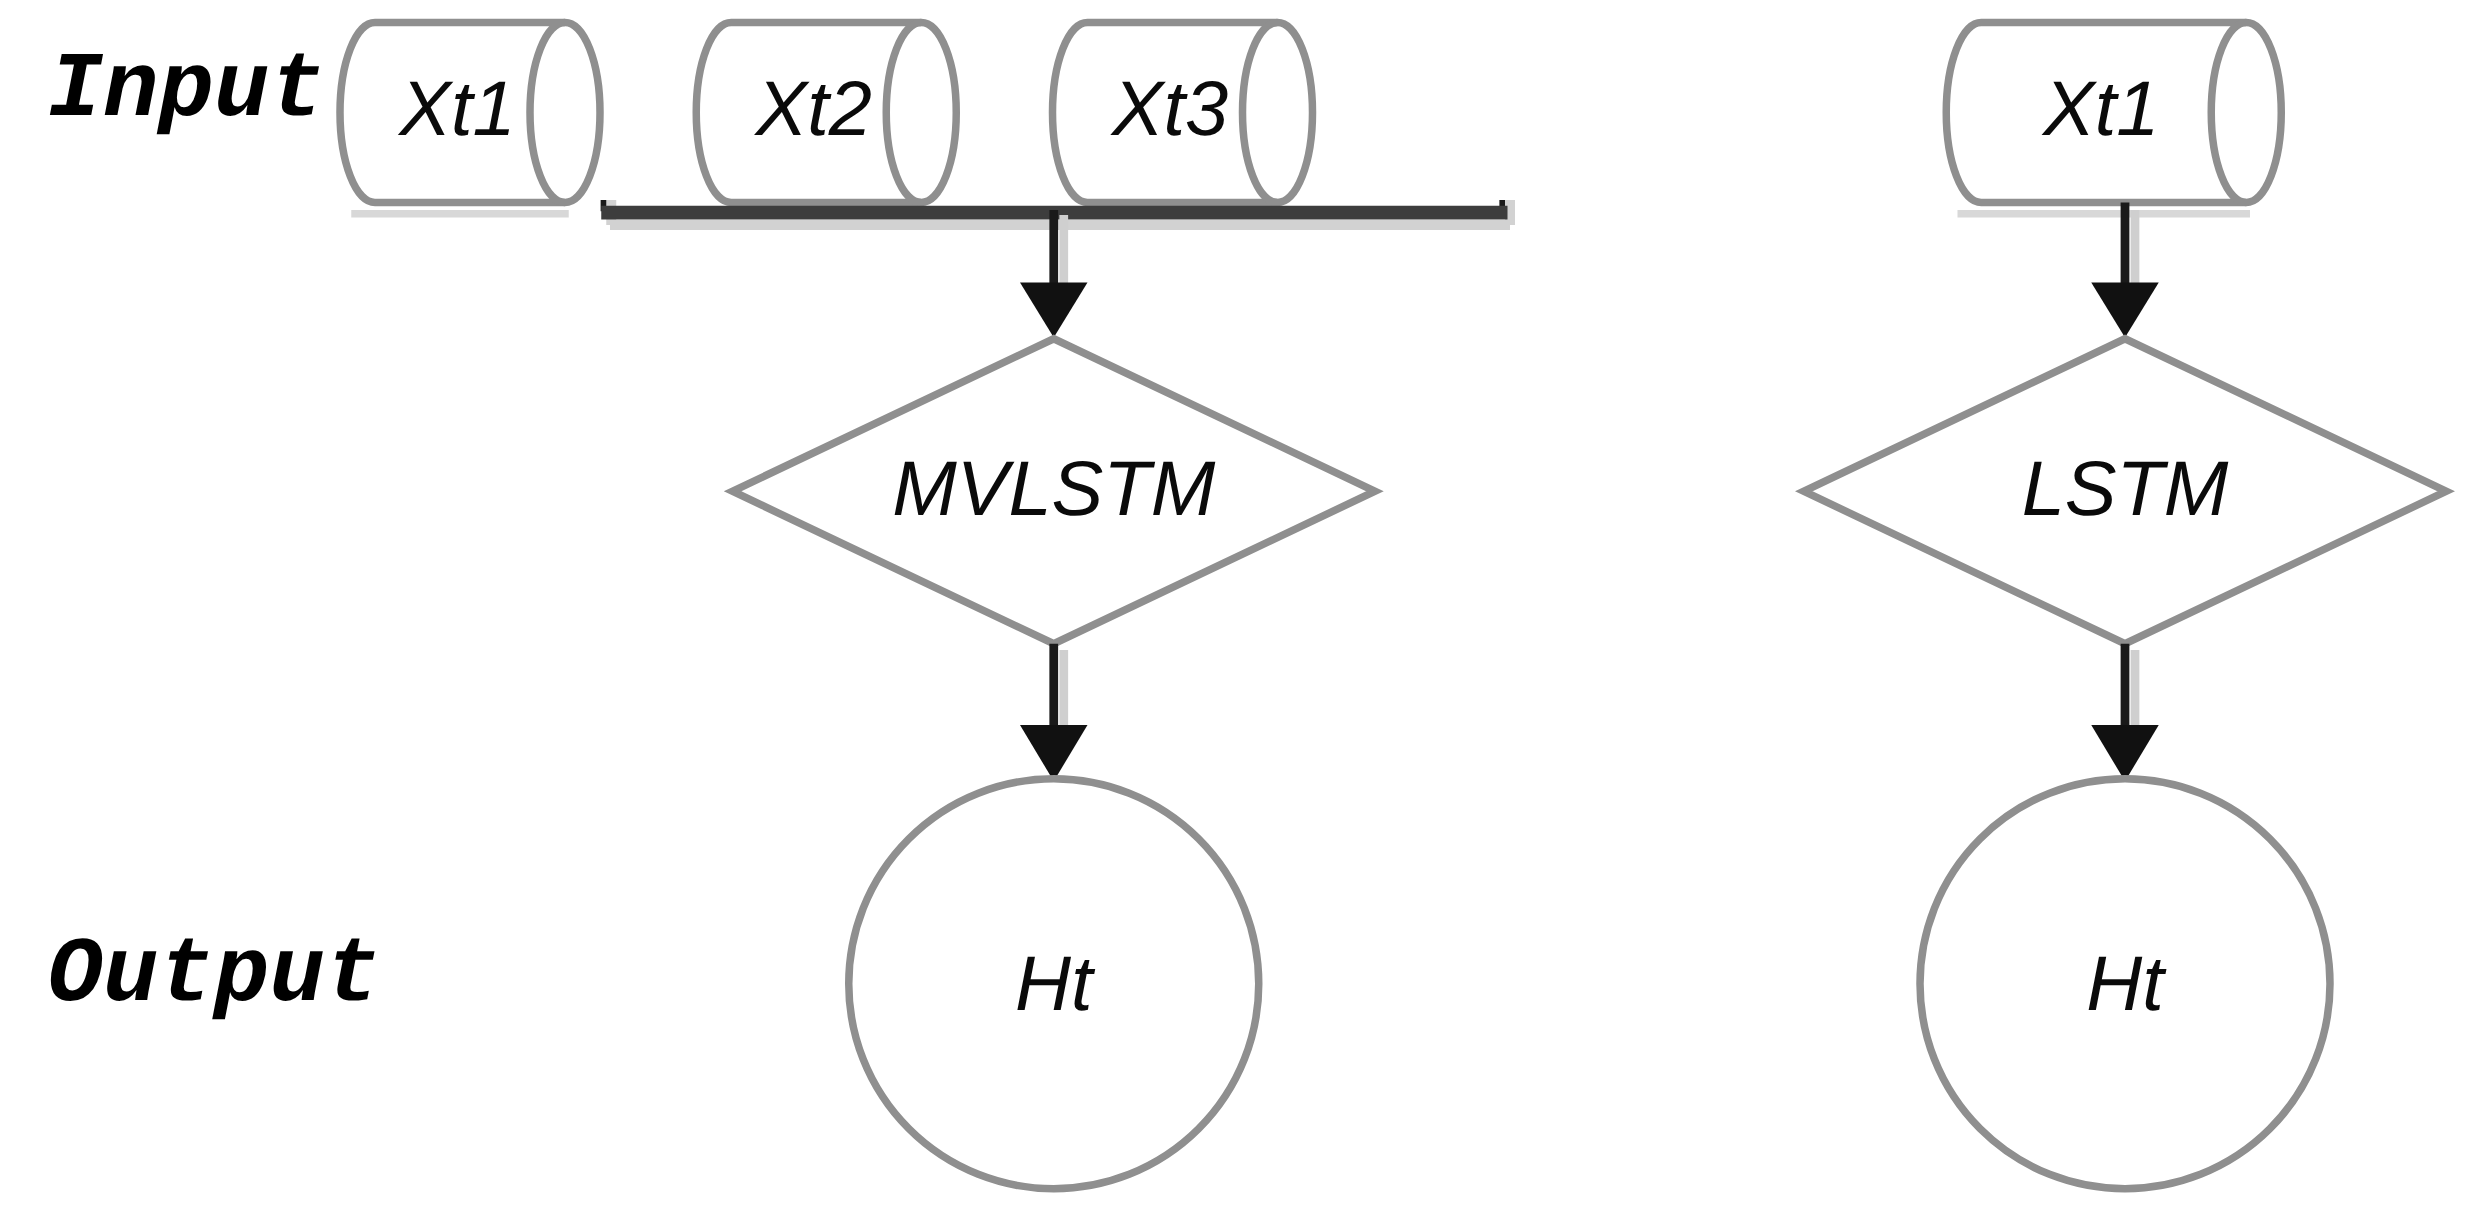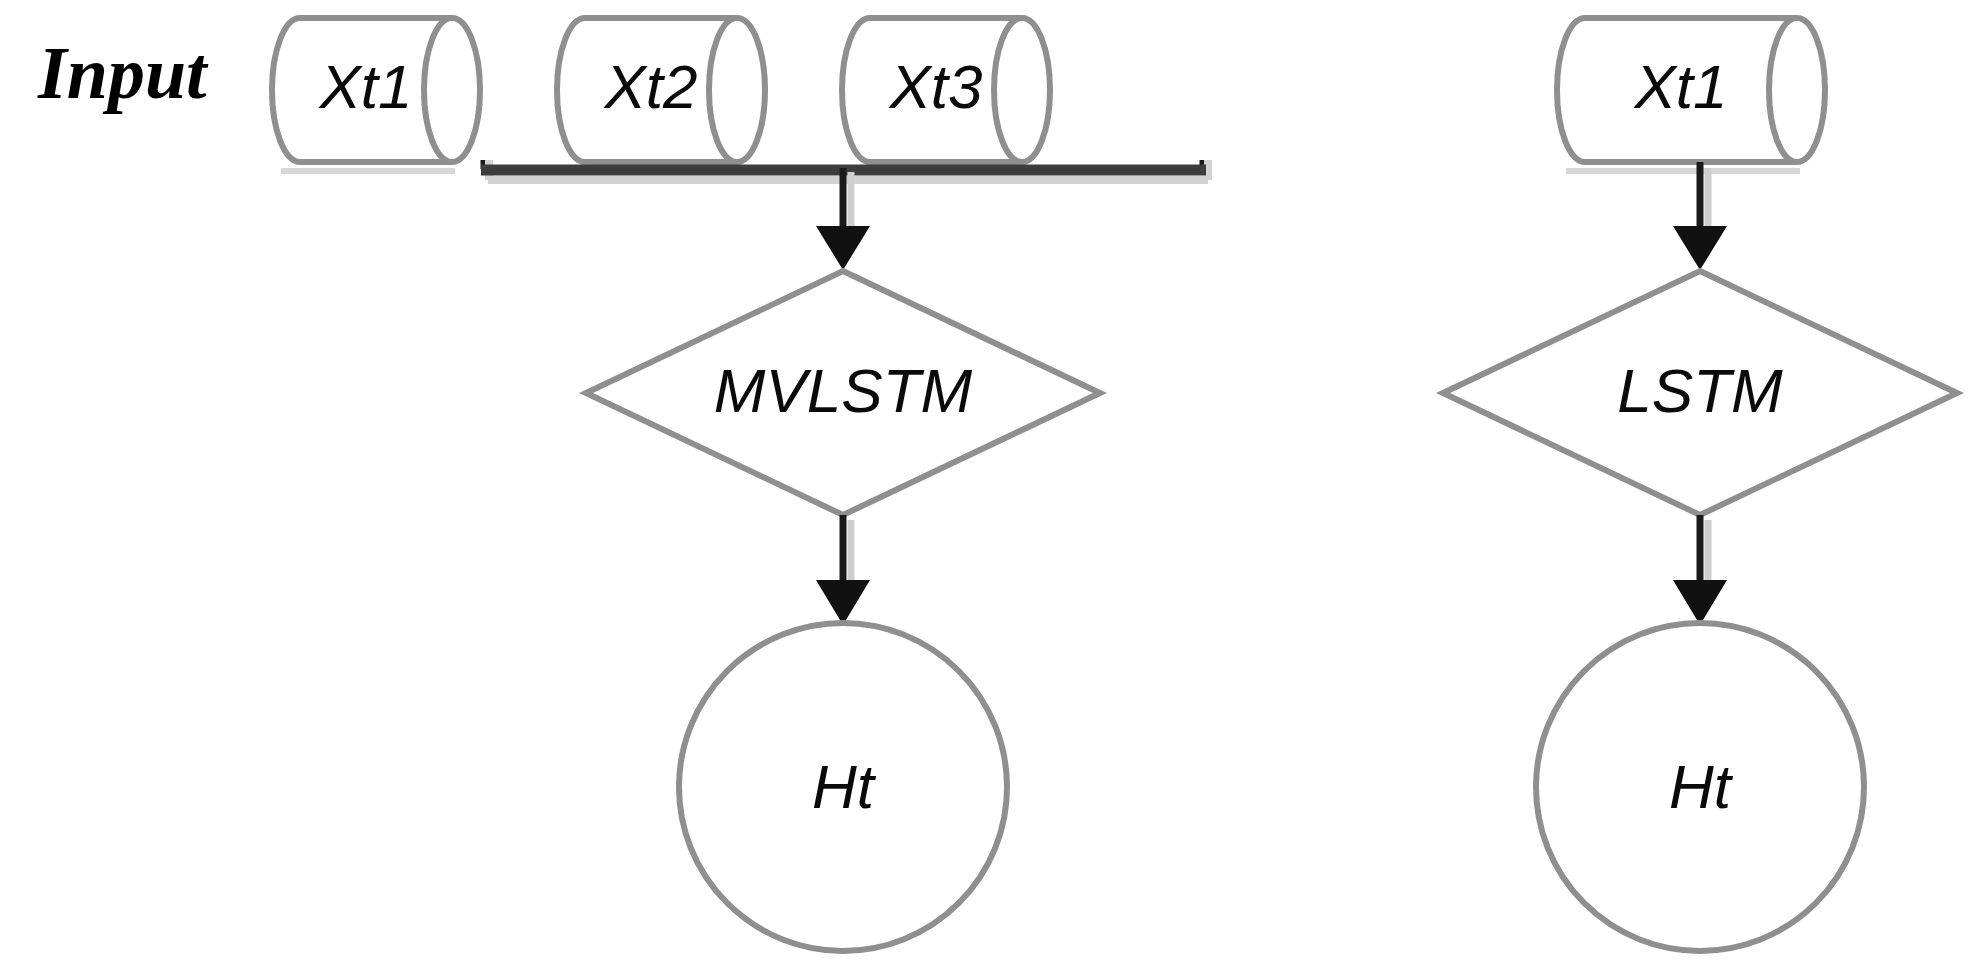--- a/index.html
+++ b/index.html
@@ -1,21 +1,21 @@
 <!DOCTYPE html>
 <html><head>
 <meta charset="utf-8">
 <style>
   html,body{margin:0;padding:0;background:#ffffff;}
   body{width:1980px;height:979px;overflow:hidden;font-family:"Liberation Sans",sans-serif;}
   #stage{position:relative;width:1980px;height:979px;background:#ffffff;}
   #stage svg{position:absolute;left:0;top:0;width:1980px;height:979px;}
   .row-label{
     position:absolute;
-    font-family:Liberation Serif, serif;
+    font-family:Liberation Mono, monospace;
     font-style:italic;
     font-weight:bold;
     font-size:74px;
     color:#000000;
     letter-spacing:0px;
     white-space:nowrap;
     line-height:1;
   }
   #label-input{left:38px;top:36px;}
   #label-output{left:38px;top:744px;}
@@ -38,20 +38,21 @@
   .stub{stroke:#1a1a1a;stroke-width:7;fill:none;}
   .cyl-shadow{fill:none;stroke:#d8d8d8;stroke-width:6;}
 </style>
 </head>
 <body>
 
 <div id="stage">
 
   <div class="row-label" id="label-input">Input</div>
 
+  <div class="row-label" id="label-output">Output</div>
 
   <svg viewBox="0 0 1980 979" xmlns="http://www.w3.org/2000/svg">
 
     <g>
       <path class="cyl-shadow" d="M281 171 H455"></path>
       <path class="shape-stroke cyl-body" d="M300 18 H452 A28 72 0 0 1 452 162 H300 A28 72 0 0 1 300 18 Z"></path>
       <path class="shape-stroke" d="M452 18 A28 72 0 0 0 452 162"></path>
       <text class="node-text cyl-text" x="366" y="108" text-anchor="middle">Xt1</text>
     </g>
 

